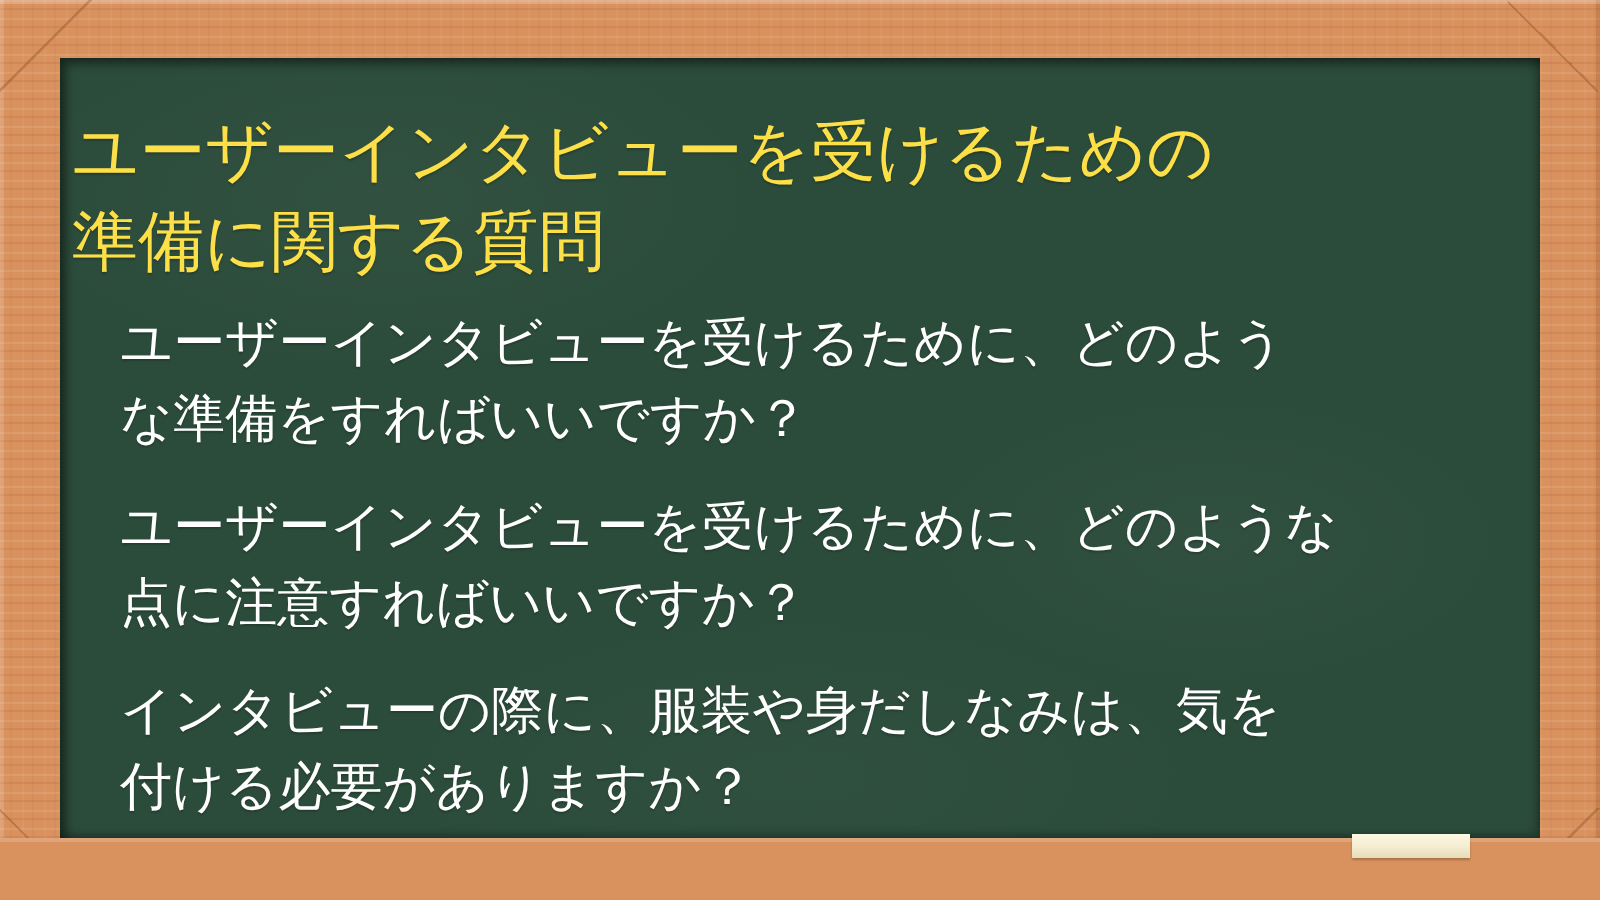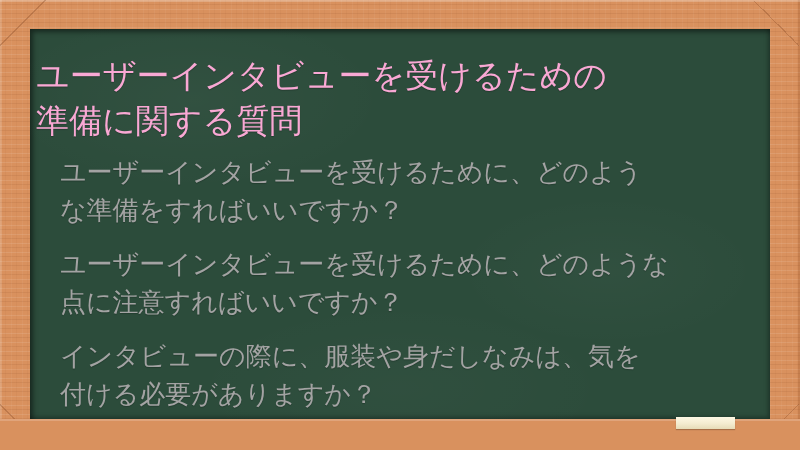--- a/index.html
+++ b/index.html
@@ -115,40 +115,40 @@
     position: absolute;
     inset: 0;
     padding: 0;
   }
 
   .title {
     position: absolute;
     left: 6px;
     top: 2px;
     width: 726px;
-    color: #f9a8d4;
+    color: #fde047;
     font-size: 33px;
     line-height: 45px;
     font-weight: 400;
     letter-spacing: 0px;
     white-space: pre-line;
     text-shadow: 0 1px 1px rgba(0,0,0,0.22);
   }
 
   .questions {
     position: absolute;
     left: 30px;
     top: 124px;
     width: 700px;
     margin: 0;
     padding: 0;
     list-style: none;
   }
   .question {
-    color: #a3a3a3;
+    color: #ffffff;
     font-size: 26px;
     line-height: 38px;
     font-weight: 400;
     white-space: pre-line;
     margin: 0 0 16px 0;
     text-shadow: 0 1px 1px rgba(0,0,0,0.20);
   }
   .question:last-child { margin-bottom: 17px; }
 
   

